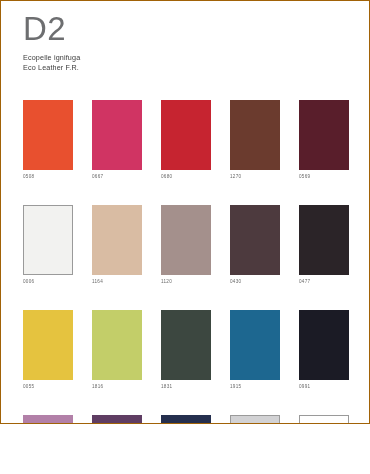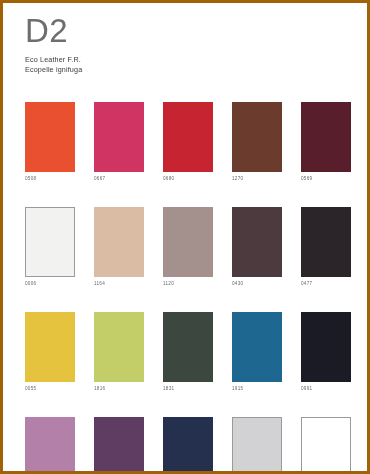--- a/index.html
+++ b/index.html
@@ -8,23 +8,23 @@
     padding: 0;
     background: #ffffff;
   }
   body {
     font-family: "Liberation Sans", sans-serif;
     -webkit-font-smoothing: antialiased;
   }
   #page {
     position: relative;
     width: 370px;
-    height: 474px;
+    height: 424px;
     background: #ffffff;
-    border: 3px solid #a16207;
+    border: 1px solid #a16207;
     box-sizing: border-box;
     overflow: hidden;
   }
 
   
   #header {
     position: absolute;
     left: 22px;
     top: 10px;
     width: 320px;
@@ -89,22 +89,22 @@
   }
 </style>
 </head>
 <body>
 
 <div id="page">
 
   <div id="header">
     <div id="page-title">D2</div>
     <div id="subtitle-block">
+      <div class="subtitle-line">Ecopelle ignifuga</div>
       <div class="subtitle-line">Eco Leather F.R.</div>
-      <div class="subtitle-line">Ecopelle ignifuga</div>
     </div>
   </div>
 
   <div id="swatch-grid">
       <div class="swatch-row">
         <div class="swatch-cell">
           <div class="swatch-chip" style="background: rgb(232, 80, 47);"></div>
           <div class="swatch-code">0508</div>
         </div>
         <div class="swatch-cell">

